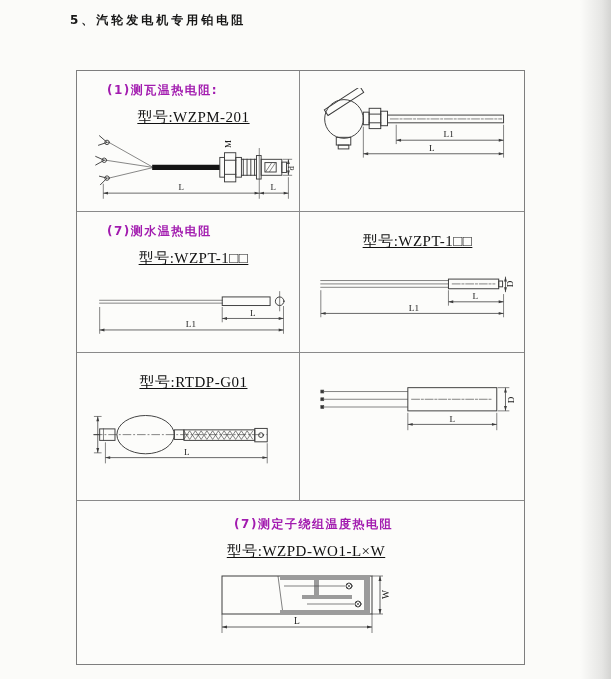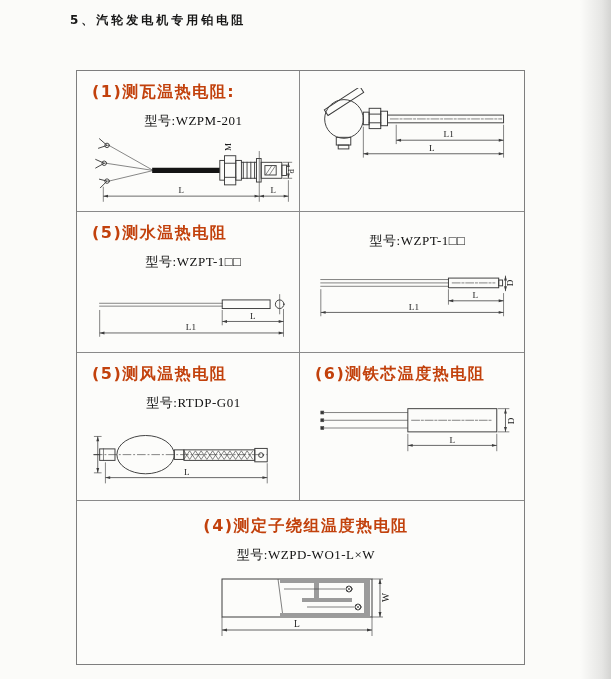--- a/index.html
+++ b/index.html
@@ -16,25 +16,25 @@
     position:absolute;left:76px;top:70px;width:447px;height:593px;
     border:1px solid #7e7e7e;background:#fcfcfa;display:flex;flex-direction:column;
   }
   .row{display:flex;box-sizing:border-box;border-bottom:1px solid #8a8a8a;}
   .r1{height:141px}.r2{height:141px}.r3{height:148px}
   .r4{flex:1;border-bottom:none;}
   .cell{box-sizing:border-box;padding:11px 4px 0 15px;overflow:hidden;}
   .cell.left{width:223px;border-right:1px solid #8a8a8a;}
   .cell.right{flex:1;}
   .cell.wide{width:100%;padding-top:15px;}
-  .heading{font-size:16px;font-weight:600;letter-spacing:1.5px;color:#c2410c;}
+  .heading{font-size:12px;font-weight:600;letter-spacing:1.5px;color:#a21caf;margin-left:15px;}
   .wide .heading{text-align:center;}
   .model{
-    font-family:"Liberation Serif","DejaVu Serif",serif;font-size:13px;
-    color:#101010;text-align:center;margin-top:9px;letter-spacing:.5px;
+    font-family:"Liberation Serif","DejaVu Serif",serif;font-size:15px;
+    color:#101010;text-align:center;margin-top:9px;letter-spacing:.5px;text-decoration:underline;
   }
   svg{display:block;margin:6px auto 0;max-width:100%;height:auto;}
   .d{stroke:#3c3c3c;stroke-width:1;fill:none;stroke-linecap:square;}
   .thin{stroke:#4a4a4a;stroke-width:.7;fill:none;}
   .dim{stroke:#3c3c3c;stroke-width:.8;}
   .cab{stroke:#141414;stroke-width:5.5;}
   .gray{fill:#9b9b9b;stroke:none;}
   text{fill:#1c1c1c;font-size:9.5px;font-family:"Liberation Serif","DejaVu Serif",serif;}
 </style>
 </head>
@@ -138,21 +138,21 @@
             <polygon points="195,54 190,52.5 190,55.5" fill="#3c3c3c"></polygon>
             <polygon points="50,68 55,69.5 55,66.5" fill="#3c3c3c"></polygon>
             <polygon points="195,68 190,66.5 190,69.5" fill="#3c3c3c"></polygon>
           </g>
       </svg>
     </div>
   </div>
 
   <div class="row r2">
     <div class="cell left">
-      <div class="heading">(5)测水温热电阻</div>
+      <div class="heading">(7)测水温热电阻</div>
       <div class="model">型号:WZPT-1□□</div>
       <svg width="212" height="58" viewBox="0 0 212 58" style="margin-top:16px">
         <g class="d">
           <line class="thin" x1="8" y1="17" x2="136" y2="17"></line>
           <line class="thin" x1="8" y1="20" x2="136" y2="20"></line>
         </g>
         <g class="d">
           <rect x="136" y="13.5" width="50" height="9"></rect>
           <circle cx="196" cy="18" r="4.5"></circle>
           <line class="thin" x1="196" y1="8" x2="196" y2="28"></line>
@@ -201,21 +201,20 @@
             <polygon points="195,36 190,34.5 190,37.5" fill="#3c3c3c"></polygon>
             <polygon points="6,48 11,49.5 11,46.5" fill="#3c3c3c"></polygon>
             <polygon points="195,48 190,46.5 190,49.5" fill="#3c3c3c"></polygon>
           </g>
       </svg>
     </div>
   </div>
 
   <div class="row r3">
     <div class="cell left">
-      <div class="heading">(5)测风温热电阻</div>
       <div class="model">型号:RTDP-G01</div>
       <svg width="212" height="68" viewBox="0 0 212 68" style="margin-top:12px">
         <g class="d">
           <line x1="2" y1="32" x2="8" y2="32"></line>
           <rect x="8" y="26" width="16" height="12"></rect>
           <line class="thin" x1="12" y1="26" x2="12" y2="38"></line>
           <ellipse cx="56" cy="32" rx="30" ry="20"></ellipse>
           <rect x="86" y="27" width="10" height="10"></rect>
         </g>
         <g class="thin">
@@ -237,21 +236,20 @@
           <line class="dim" x1="14" y1="56" x2="183" y2="56"></line>
           <text x="96" y="53">L</text>
         <polygon points="6,13 4.500000000000001,18 7.500000000000001,18" fill="#3c3c3c"></polygon>
             <polygon points="6,51 7.5,46 4.5,46" fill="#3c3c3c"></polygon>
             <polygon points="14,56 19,57.5 19,54.5" fill="#3c3c3c"></polygon>
             <polygon points="183,56 178,54.5 178,57.5" fill="#3c3c3c"></polygon>
           </g>
       </svg>
     </div>
     <div class="cell right">
-      <div class="heading">(6)测铁芯温度热电阻</div>
       <svg width="212" height="62" viewBox="0 0 212 62" style="margin-top:14px">
         <g class="thin">
           <rect x="6" y="12.5" width="3" height="3" fill="#333"></rect>
           <rect x="6" y="20.5" width="3" height="3" fill="#333"></rect>
           <rect x="6" y="28.5" width="3" height="3" fill="#333"></rect>
           <line x1="9" y1="14" x2="96" y2="14"></line>
           <line x1="9" y1="22" x2="96" y2="22"></line>
           <line x1="9" y1="30" x2="96" y2="30"></line>
         </g>
         <g class="d">
@@ -271,21 +269,21 @@
             <polygon points="197,34 198.5,29 195.5,29" fill="#3c3c3c"></polygon>
             <polygon points="96,48 101,49.5 101,46.5" fill="#3c3c3c"></polygon>
             <polygon points="188,48 183,46.5 183,49.5" fill="#3c3c3c"></polygon>
           </g>
       </svg>
     </div>
   </div>
 
   <div class="row r4">
     <div class="cell wide">
-      <div class="heading">(4)测定子绕组温度热电阻</div>
+      <div class="heading">(7)测定子绕组温度热电阻</div>
       <div class="model">型号:WZPD-WO1-L×W</div>
       <svg width="178" height="84" viewBox="0 0 178 84" style="margin-top:10px">
         <g>
           <rect class="d" x="5" y="5" width="150" height="38"></rect>
           <line class="thin" x1="61" y1="5" x2="66" y2="43"></line>
           <rect class="gray" x="63" y="5" width="84" height="4"></rect>
           <rect class="gray" x="63" y="39" width="84" height="4"></rect>
           <rect class="gray" x="147" y="5" width="6" height="38"></rect>
           <rect class="gray" x="97" y="5" width="5" height="19"></rect>
           <rect class="gray" x="85" y="24" width="50" height="4"></rect>

